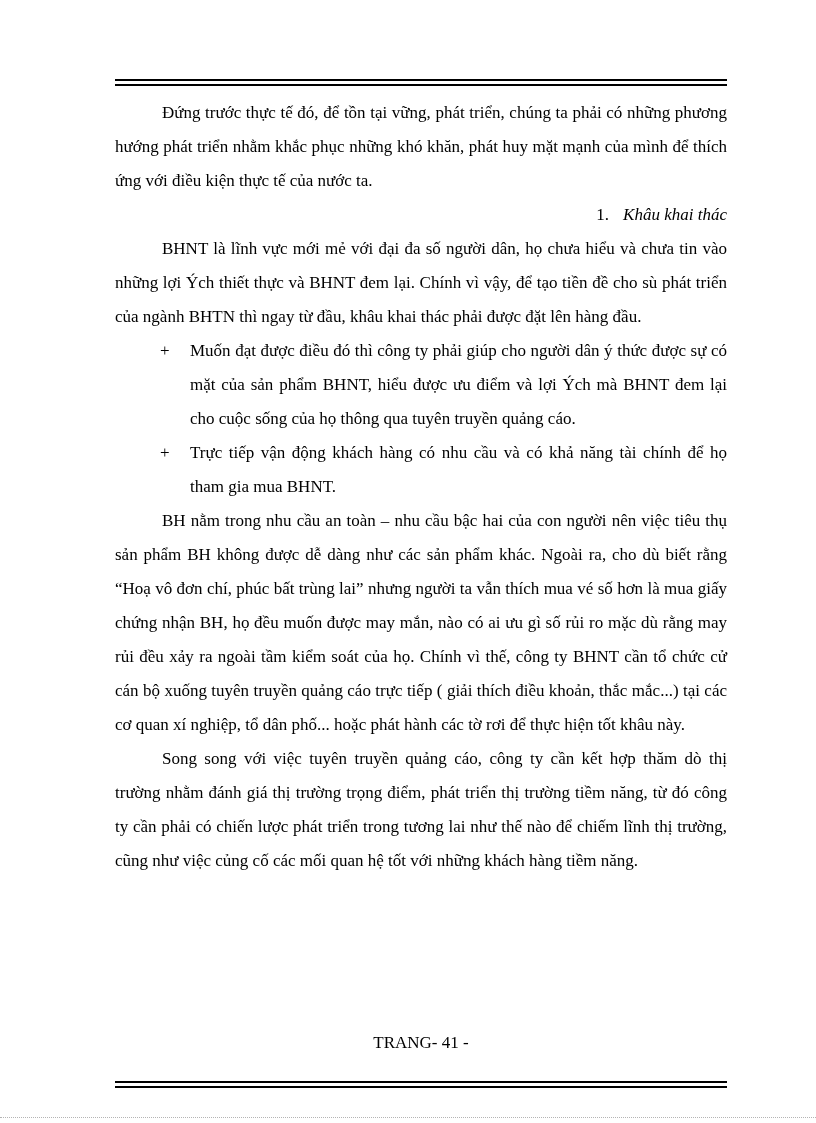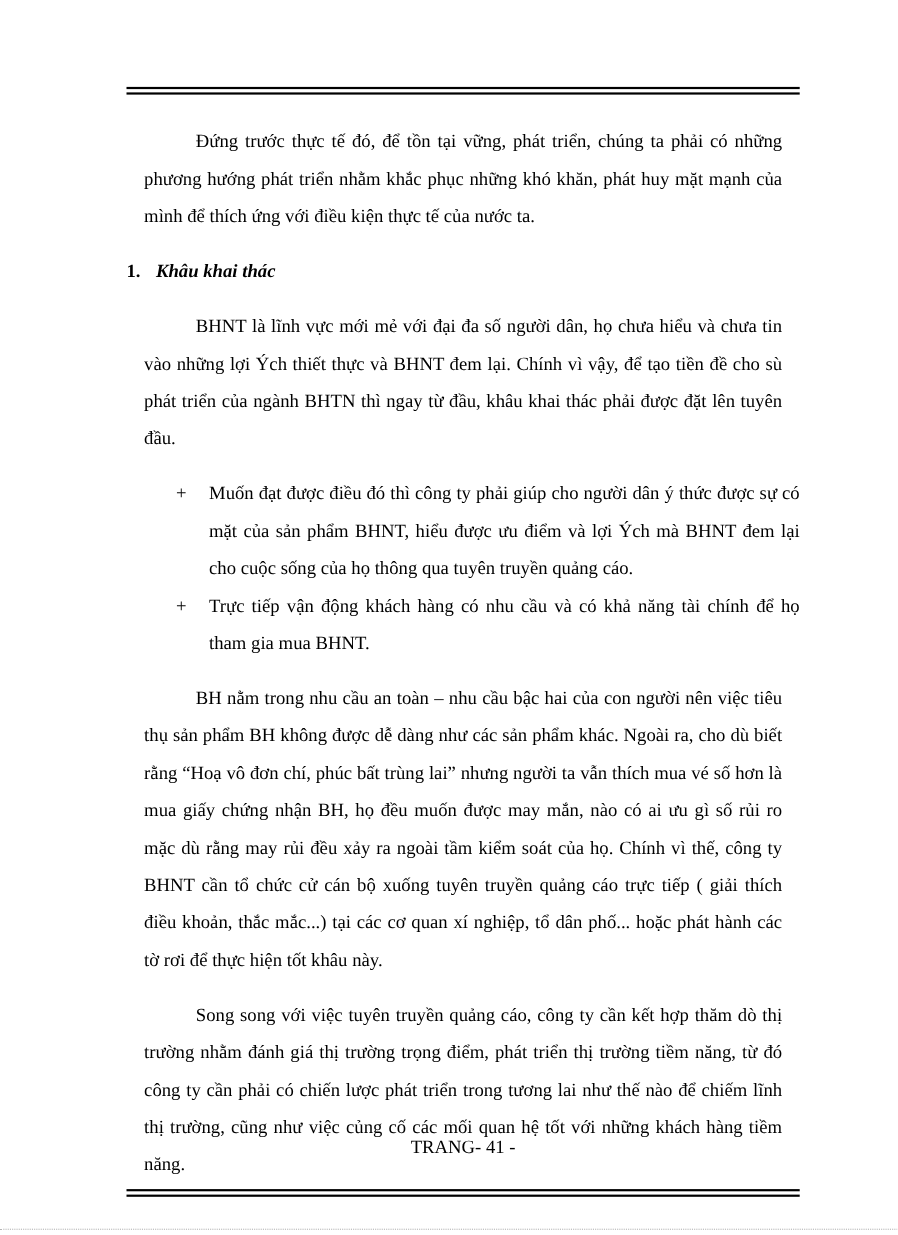--- a/index.html
+++ b/index.html
@@ -41,27 +41,26 @@
   .content {
     position: absolute;
     top: 96px;
     left: 115px;
     width: 612px;
     font-size: 17px;
     line-height: 34px;
     text-align: justify;
   }
   .content p {
-    margin: 16px;
+    margin: 0;
     text-indent: 47px;
   }
   .section-heading {
     margin: 0;
-    text-align: left;
-    font-weight: bold;
+    text-align: right;
   }
   .section-heading .num {
     font-style: normal;
     display: inline-block;
     margin-right: 14px;
   }
   .section-heading .title {
     font-style: italic;
   }
   .bullet-item {
@@ -94,21 +93,21 @@
   <div class="double-rule rule-top"></div>
 
   <div class="content">
 
     <p>Đứng trước thực tế đó, để tồn tại vững, phát triển,  chúng ta phải có những phương hướng phát triển nhằm khắc phục những khó khăn, phát huy mặt mạnh của mình để thích ứng với điều kiện thực tế của nước ta.</p>
 
     <div class="section-heading">
       <span class="num">1.</span><span class="title">Khâu khai thác</span>
     </div>
 
-    <p>BHNT là lĩnh vực mới mẻ với đại đa số người dân, họ chưa hiểu và chưa tin vào những lợi Ých thiết thực và BHNT đem lại.  Chính vì vậy, để tạo tiền đề cho sù phát triển  của ngành BHTN thì ngay từ đầu, khâu khai thác phải được đặt lên tuyên đầu.</p>
+    <p>BHNT là lĩnh vực mới mẻ với đại đa số người dân, họ chưa hiểu và chưa tin vào những lợi Ých thiết thực và BHNT đem lại.  Chính vì vậy, để tạo tiền đề cho sù phát triển  của ngành BHTN thì ngay từ đầu, khâu khai thác phải được đặt lên hàng đầu.</p>
 
     <div class="bullet-item">
       <span class="marker">+</span>
       <span>Muốn đạt được điều đó thì công ty phải giúp cho người dân ý thức được sự có mặt của sản phẩm BHNT, hiểu được ưu điểm và lợi Ých mà BHNT đem lại cho cuộc sống của họ thông qua tuyên truyền quảng cáo.</span>
     </div>
 
     <div class="bullet-item">
       <span class="marker">+</span>
       <span>Trực tiếp vận động khách hàng có nhu cầu và có khả năng tài chính để họ tham gia mua BHNT.</span>
     </div>

